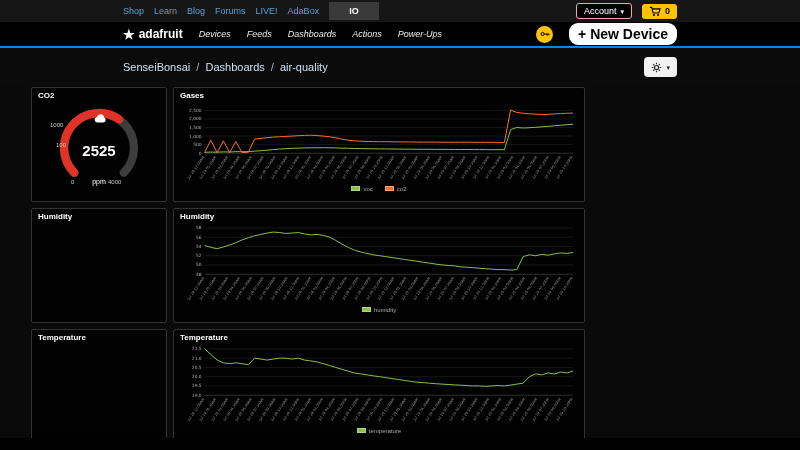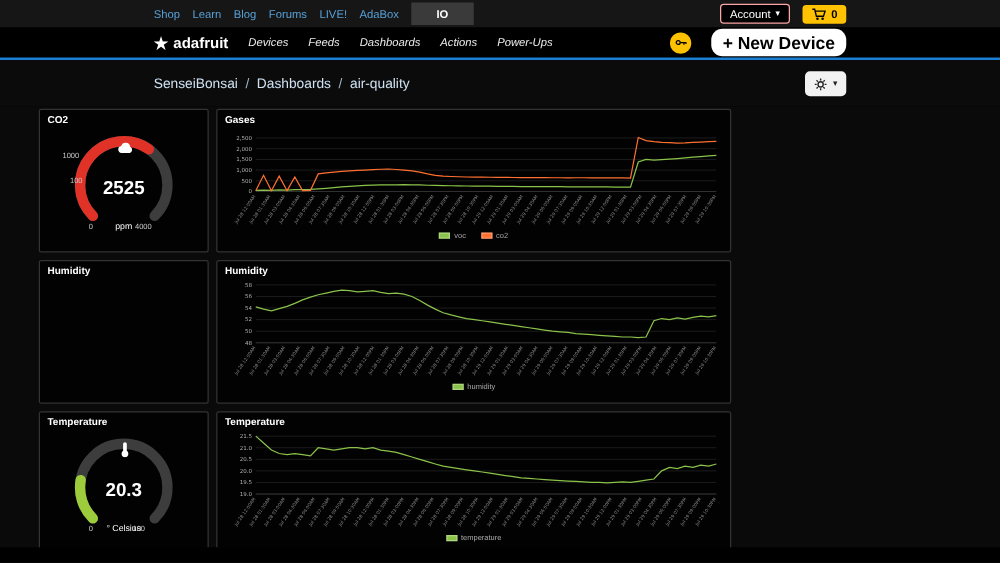--- a/index.html
+++ b/index.html
@@ -274,36 +274,20 @@
               <polyline points="25.0,22.9 31.3,24.7 37.7,26.1 44.0,24.3 50.4,22.4 56.7,20.0 63.0,17.2 69.4,14.9 75.7,13.0 82.1,11.6 88.4,10.2 94.7,9.2 101.1,9.7 107.4,10.6 113.7,10.2 120.1,9.7 126.4,11.1 132.8,12.1 139.1,11.6 145.4,12.5 151.8,14.4 158.1,17.7 164.5,21.4 170.8,24.7 177.1,27.6 183.5,29.4 189.8,30.9 196.2,32.3 202.5,33.2 208.8,34.1 215.2,35.1 221.5,36.0 227.8,37.0 234.2,37.9 240.5,38.8 246.9,39.8 253.2,40.7 259.5,41.7 265.9,42.6 272.2,43.1 278.6,43.5 284.9,44.5 291.2,44.9 297.6,45.4 303.9,45.9 310.3,46.4 316.6,46.8 322.9,47.3 329.3,47.3 335.6,47.8 341.9,47.3 348.3,34.1 354.6,32.3 361.0,33.2 367.3,31.8 373.6,32.7 380.0,31.3 386.3,30.4 392.7,30.9 399.0,29.9" fill="none" stroke="#8bc34a" stroke-width="1"></polyline>
             </svg>
           </div>
         <div class="legend">
             <span class="leg"><span class="sw" style="background:#8bc34a"></span>humidity</span>
           </div>
       </div>
 
       <div class="panel">
         <div class="panel-title">Temperature</div>
-        <div class="gauge">
-            <svg viewBox="0 0 100 100" class="gauge-svg">
-              <path d="M 23.13 76.87 A 38 38 0 1 1 76.87 76.87" stroke="#3d3d3d" stroke-width="9" fill="none" stroke-linecap="round"></path>
-              <path d="M 23.13 76.87 A 38 38 0 0 1 12.56 43.53" stroke="#9ccb3b" stroke-width="9" fill="none" stroke-linecap="round"></path>
-            </svg>
-            <div class="gauge-overlay">
-              <svg viewBox="0 0 14 14" class="g-icon">
-                <rect x="5.9" y="0.8" width="3.2" height="8.5" rx="1.6" fill="#fff"></rect>
-                <circle cx="7.5" cy="10.8" r="2.9" fill="#fff"></circle>
-              </svg>
-              <div class="g-val">20.3</div>
-              <div class="g-unit">° Celsius</div>
-            </div>
-            <div class="g-lab" style="left:18px;top:77px">0</div>
-            <div class="g-lab" style="left:53px;top:77px">100</div>
-          </div>
       </div>
 
       <div class="panel">
         <div class="panel-title">Temperature</div>
         <div class="chart">
             <svg viewBox="0 0 404 84" class="chart-svg">
               <line x1="25" y1="52.0" x2="399" y2="52.0" stroke="#262626" stroke-width="0.6"></line>
               <text x="22" y="53.5" font-size="4.5" fill="#b0b0b0" text-anchor="end">19.0</text>
               <line x1="25" y1="42.6" x2="399" y2="42.6" stroke="#262626" stroke-width="0.6"></line>
               <text x="22" y="44.1" font-size="4.5" fill="#b0b0b0" text-anchor="end">19.5</text>

